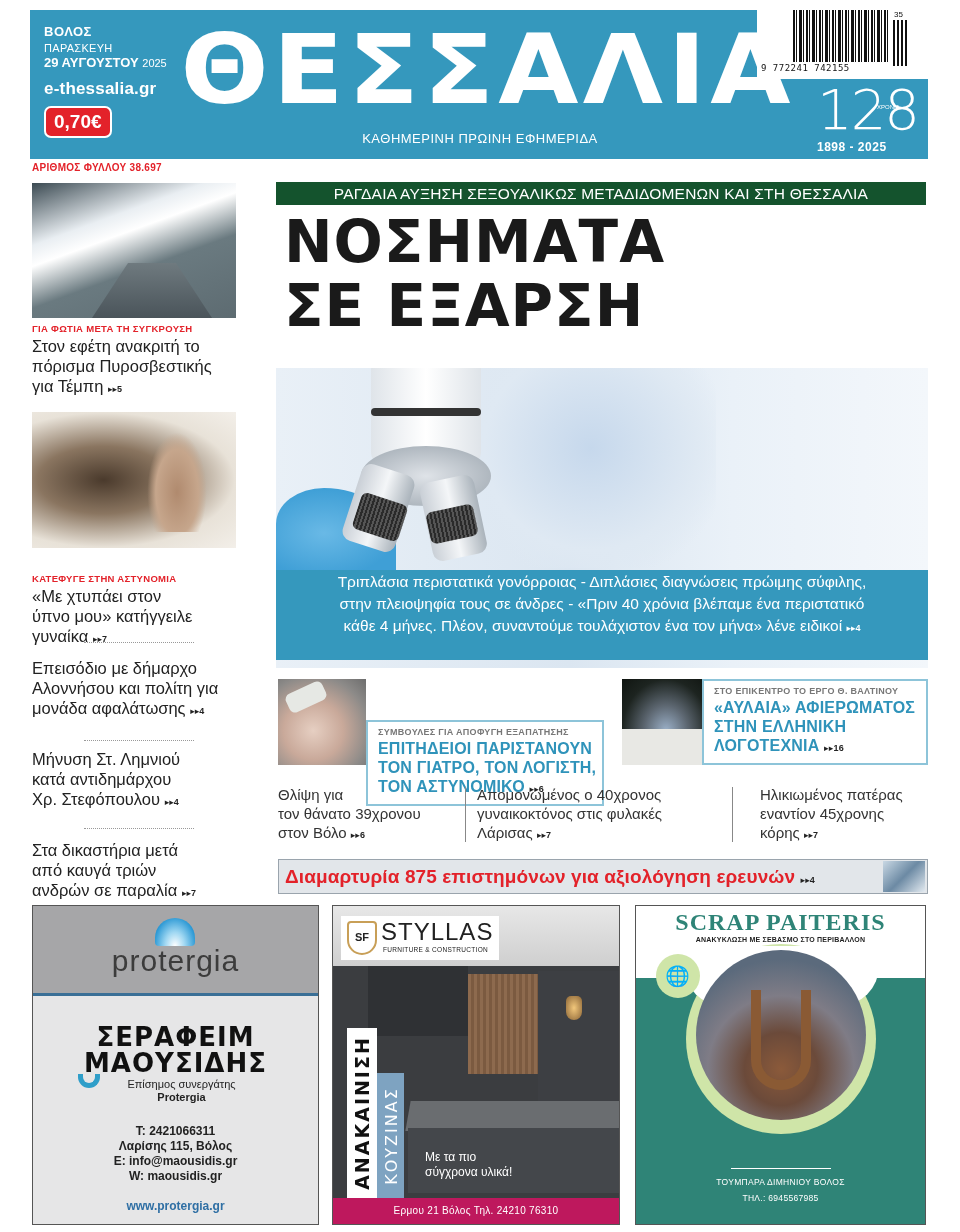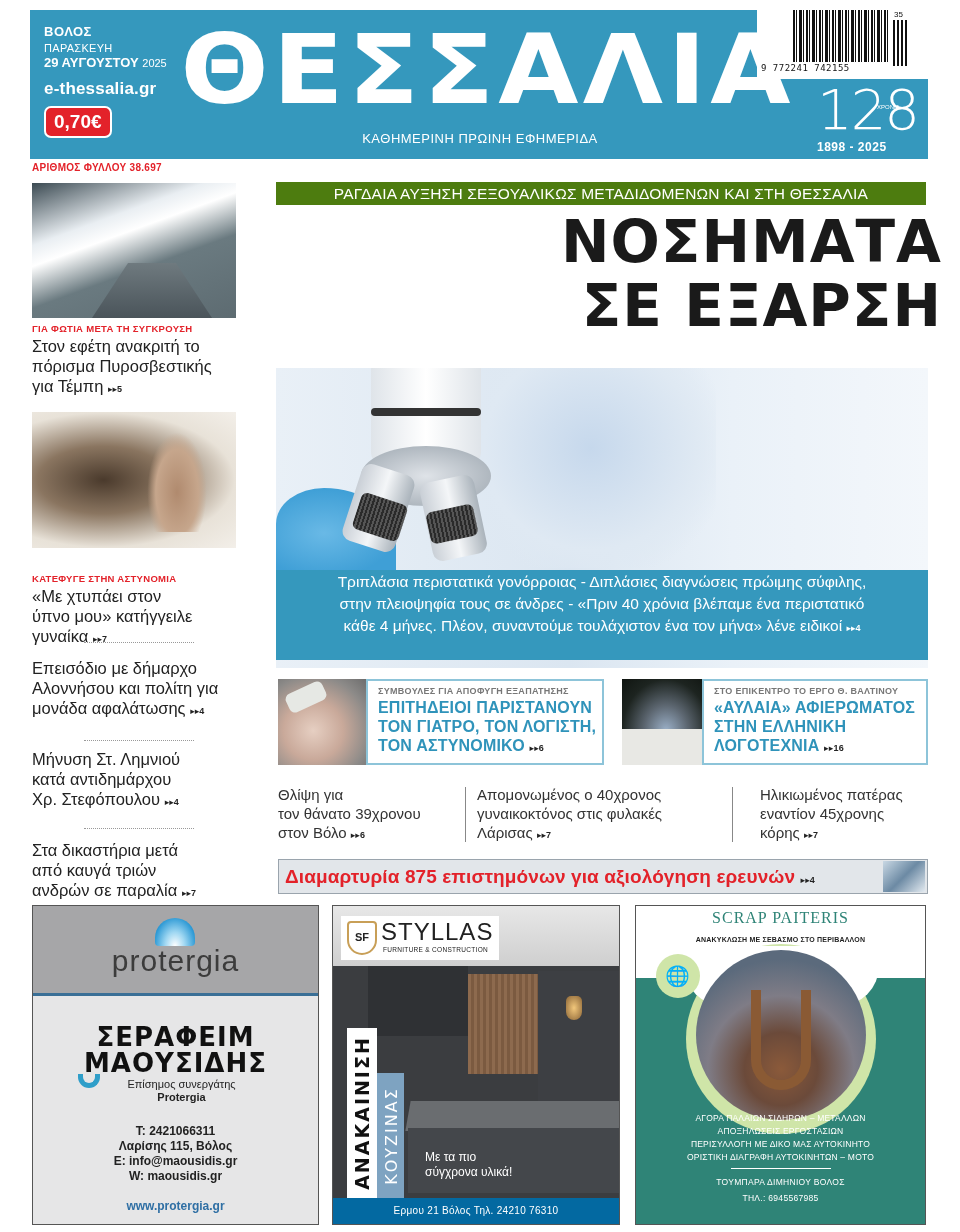--- a/index.html
+++ b/index.html
@@ -30,22 +30,22 @@
   .issue { left: 32px; top: 162px; color: #e3222a; font-size: 10px; font-weight: bold; letter-spacing: 0.3px; }
 
   
   .lc { left: 32px; width: 204px; }
   .kicker { color: #e3222a; font-weight: bold; font-size: 9.5px; letter-spacing: 0.3px; }
   .lc-title { font-size: 16.5px; line-height: 20px; color: #222; }
   .ref { font-size: 9px; font-weight: bold; color: #222; }
   .dots { border-top: 1.5px dotted #999; width: 110px; margin-left: 52px; }
 
   
-  .redbar { left: 276px; top: 182px; width: 650px; height: 23px; background: #4d7c0f; color: #fff; font-size: 15.5px; text-align: center; line-height: 23px; letter-spacing: 0.2px; }
-  .headline { left: 292px; top: 210px; width: 650px; text-align: right; font-family: "DejaVu Sans", sans-serif; font-weight: bold; font-size: 58px; line-height: 64px; color: #1a1a1a; letter-spacing: 1px; }
+  .redbar { left: 276px; top: 182px; width: 650px; height: 23px; background: #14532d; color: #fff; font-size: 15.5px; text-align: center; line-height: 23px; letter-spacing: 0.2px; }
+  .headline { left: 284px; top: 210px; width: 650px; text-align: left; font-family: "DejaVu Sans", sans-serif; font-weight: bold; font-size: 58px; line-height: 64px; color: #1a1a1a; letter-spacing: 1px; }
   .hero { left: 276px; top: 368px; width: 652px; height: 300px; background: linear-gradient(90deg, #e9f0f7 0%, #dbe6f1 45%, #eaf1f8 70%, #f3f7fb 100%); overflow: hidden; }
   .hero-body { left: 190px; top: 0; width: 250px; height: 200px; background: radial-gradient(ellipse at 50% 40%, #c6d8ec 0%, #dfe9f3 60%, transparent 80%); }
   .mic-arm { left: 95px; top: 0; width: 110px; height: 95px; background: linear-gradient(90deg,#dfe4e9,#ffffff 50%,#dfe4e9); border-radius: 0 0 10px 10px; }
   .mic-ring { left: 95px; top: 40px; width: 110px; height: 8px; background: #333; border-radius: 4px; }
   .mic-head { left: 85px; top: 78px; width: 130px; height: 60px; background: radial-gradient(ellipse, #dfe3e8, #9ba5ae); border-radius: 50%; }
   .obj1 { left: 75px; top: 100px; width: 55px; height: 80px; background: linear-gradient(90deg,#c9cfd6,#f4f6f8,#aab3bb); border-radius: 10px; transform: rotate(18deg); }
   .obj1k { left: 80px; top: 130px; width: 48px; height: 38px; background: repeating-linear-gradient(90deg,#2a2a2a 0 2px,#555 2px 4px); border-radius: 6px; transform: rotate(18deg); }
   .obj2 { left: 150px; top: 110px; width: 55px; height: 80px; background: linear-gradient(90deg,#c9cfd6,#f4f6f8,#aab3bb); border-radius: 10px; transform: rotate(-12deg); }
   .obj2k { left: 152px; top: 140px; width: 48px; height: 32px; background: repeating-linear-gradient(90deg,#2a2a2a 0 2px,#555 2px 4px); border-radius: 6px; transform: rotate(-12deg); }
   .glove { left: 0; top: 120px; width: 120px; height: 90px; background: radial-gradient(ellipse at 40% 50%, #69b9e6, #3f9fd6 70%); border-radius: 40% 60% 0 0; }
@@ -86,25 +86,25 @@
   .ad2-wood { left: 135px; top: 68px; width: 70px; height: 100px; background: repeating-linear-gradient(90deg,#8d6a4e 0 3px,#7b5a40 3px 6px); }
   .ad2-tall { left: 205px; top: 65px; width: 83px; height: 170px; background: #3d3f43; }
   .ad2-island { left: 75px; top: 195px; width: 213px; height: 30px; background: #6a6d70; transform: skewX(-10deg); }
   .ad2-islandbody { left: 75px; top: 222px; width: 213px; height: 65px; background: #44474b; }
   .ad2-lamp { left: 233px; top: 90px; width: 16px; height: 24px; background: radial-gradient(#f2c77b,#8a6436); border-radius: 5px 5px 8px 8px; }
   .ad2-vert1 { left: 14px; top: 122px; width: 30px; height: 170px; background: #fff; }
   .ad2-vert1 span { position: absolute; left: 50%; top: 50%; transform: translate(-50%,-50%) rotate(-90deg); font-family: "DejaVu Sans", sans-serif; font-weight: bold; font-size: 19px; letter-spacing: 2px; color: #111; white-space: nowrap; }
   .ad2-vert2 { left: 44px; top: 167px; width: 27px; height: 125px; background: #7ea3c1; }
   .ad2-vert2 span { position: absolute; left: 50%; top: 50%; transform: translate(-50%,-50%) rotate(-90deg); font-family: "DejaVu Sans", sans-serif; font-size: 16px; letter-spacing: 2px; color: #fff; white-space: nowrap; }
   .ad2-slogan { left: 92px; top: 244px; font-size: 12px; line-height: 15px; color: #fff; }
-  .ad2-foot { left: 0; top: 292px; width: 100%; height: 28px; background: #0369a1; color: #fff; font-size: 10px; text-align: center; line-height: 26px; letter-spacing: 0.3px; }
+  .ad2-foot { left: 0; top: 292px; width: 100%; height: 28px; background: #be185d; color: #fff; font-size: 10px; text-align: center; line-height: 26px; letter-spacing: 0.3px; }
 
   .ad3 { left: 635px; width: 291px; background: #2f8477; }
   .ad3-top { left: 0; top: 0; width: 100%; height: 72px; background: #ffffff; }
-  .ad3-title { left: 0; top: 3px; width: 100%; text-align: center; font-family: "Liberation Serif", serif; font-size: 16px; font-weight: normal; color: #2f8477; letter-spacing: 1px; }
+  .ad3-title { left: 0; top: 3px; width: 100%; text-align: center; font-family: "Liberation Serif", serif; font-size: 24px; font-weight: bold; color: #2f8477; letter-spacing: 1px; }
   .ad3-sub { left: 0; top: 30px; width: 100%; text-align: center; font-size: 7px; font-weight: bold; color: #222; letter-spacing: 0.2px; }
   .ad3-whitearch { left: 48px; top: 40px; width: 195px; height: 60px; background: #fff; border-radius: 0 0 40px 40px; }
   .ad3-ring { left: 50px; top: 38px; width: 190px; height: 190px; border-radius: 50%; background: #cfe5a8; }
   .ad3-photo { left: 60px; top: 44px; width: 170px; height: 170px; border-radius: 50%; background: radial-gradient(circle at 50% 70%, #8b5a3a 0%, #6b4a3a 25%, #7f7c86 50%, #5b6a7c 75%); overflow: hidden; }
   .ad3-claw { left: 55px; top: 40px; width: 60px; height: 100px; border: 10px solid #8a5a34; border-top: none; border-radius: 0 0 30px 30px; }
   .ad3-badge { left: 20px; top: 48px; width: 44px; height: 44px; border-radius: 50%; background: #cfe5a8; text-align: center; line-height: 44px; color: #2f8477; font-size: 20px; }
   .ad3-lines { left: 0; top: 206px; width: 100%; text-align: center; color: #fff; font-size: 8.5px; line-height: 13px; letter-spacing: 0.2px; }
   .ad3-rule { left: 95px; top: 262px; width: 100px; height: 1px; background: #fff; }
   .ad3-addr { left: 0; top: 268px; width: 100%; text-align: center; color: #fff; font-size: 8.5px; line-height: 16px; letter-spacing: 0.3px; }
 </style>
@@ -181,21 +181,21 @@
   <div class="abs caption">
     <div>Τριπλάσια περιστατικά γονόρροιας - Διπλάσιες διαγνώσεις πρώιμης σύφιλης,</div>
     <div>στην πλειοψηφία τους σε άνδρες - «Πριν 40 χρόνια βλέπαμε ένα περιστατικό</div>
     <div><span>κάθε 4 μήνες. Πλέον, συναντούμε τουλάχιστον ένα τον μήνα» λένε ειδικοί</span> <span class="ref" style="color:#fff;">▸▸4</span></div>
   </div>
 </div>
 
 <div class="abs sbox-img" style="left:278px; width:88px; background: radial-gradient(ellipse at 40% 60%, #e6cfc2 0%, #c9a99a 40%, #8c8a88 75%, #6d6d6d 100%);">
   <div class="abs" style="left:8px; top:8px; width:40px; height:20px; background:#e6e8e4; border-radius:6px; transform: rotate(-25deg);"></div>
 </div>
-<div class="abs sbox" style="left:366px; width:238px; padding:5px 0 0 10px;">
+<div class="abs sbox" style="left:366px; width:238px; padding:5px 0 0 10px;margin-top:41px;">
   <div class="sbox-kicker">ΣΥΜΒΟΥΛΕΣ ΓΙΑ ΑΠΟΦΥΓΗ ΕΞΑΠΑΤΗΣΗΣ</div>
   <div class="sbox-title" style="margin-top:2px;">
     <div>ΕΠΙΤΗΔΕΙΟΙ ΠΑΡΙΣΤΑΝΟΥΝ</div>
     <div>ΤΟΝ ΓΙΑΤΡΟ, ΤΟΝ ΛΟΓΙΣΤΗ,</div>
     <div><span>ΤΟΝ ΑΣΤΥΝΟΜΙΚΟ</span> <span class="ref">▸▸6</span></div>
   </div>
 </div>
 
 <div class="abs sbox-img" style="left:622px; width:80px; background: radial-gradient(ellipse at 55% 60%, #9bb0c8 0%, #5c6670 35%, #1d2420 70%, #0f1410 100%);">
   <div class="abs" style="left:0; top:50px; width:80px; height:36px; background:#e8e8e4;"></div>
@@ -284,24 +284,18 @@
 <div class="abs ad ad3">
   <div class="abs ad3-top"></div>
   <div class="abs ad3-ring"></div>
   <div class="abs ad3-whitearch"></div>
   <div class="abs ad3-photo">
     <div class="abs ad3-claw"></div>
   </div>
   <div class="abs ad3-title">SCRAP PAITERIS</div>
   <div class="abs ad3-sub">ΑΝΑΚΥΚΛΩΣΗ ΜΕ ΣΕΒΑΣΜΟ ΣΤΟ ΠΕΡΙΒΑΛΛΟΝ</div>
   <div class="abs ad3-badge">🌐</div>
-  <div class="abs ad3-lines">
-    <div>ΑΓΟΡΑ ΠΑΛΑΙΩΝ ΣΙΔΗΡΩΝ – ΜΕΤΑΛΛΩΝ</div>
-    <div>ΑΠΟΞΗΛΩΣΕΙΣ ΕΡΓΟΣΤΑΣΙΩΝ</div>
-    <div>ΠΕΡΙΣΥΛΛΟΓΗ ΜΕ ΔΙΚΟ ΜΑΣ ΑΥΤΟΚΙΝΗΤΟ</div>
-    <div>ΟΡΙΣΤΙΚΗ ΔΙΑΓΡΑΦΗ ΑΥΤΟΚΙΝΗΤΩΝ – ΜΟΤΟ</div>
-  </div>
   <div class="abs ad3-rule"></div>
   <div class="abs ad3-addr">
     <div>ΤΟΥΜΠΑΡΑ ΔΙΜΗΝΙΟΥ ΒΟΛΟΣ</div>
     <div>ΤΗΛ.: 6945567985</div>
   </div>
 </div>
 
 </body></html>

